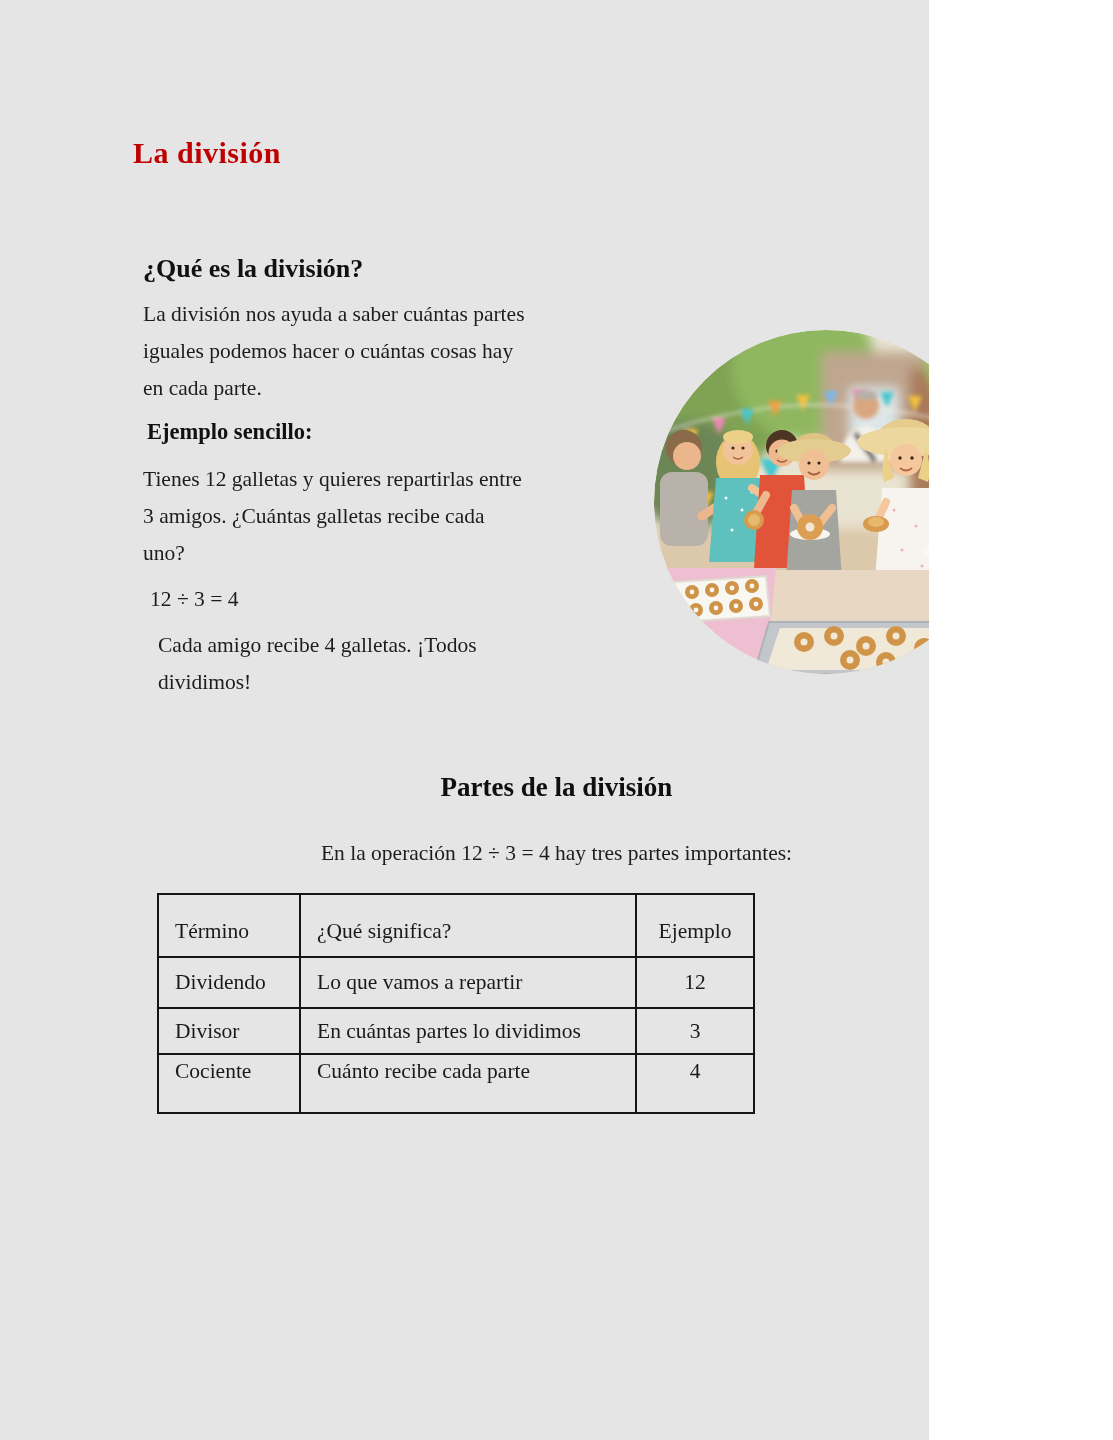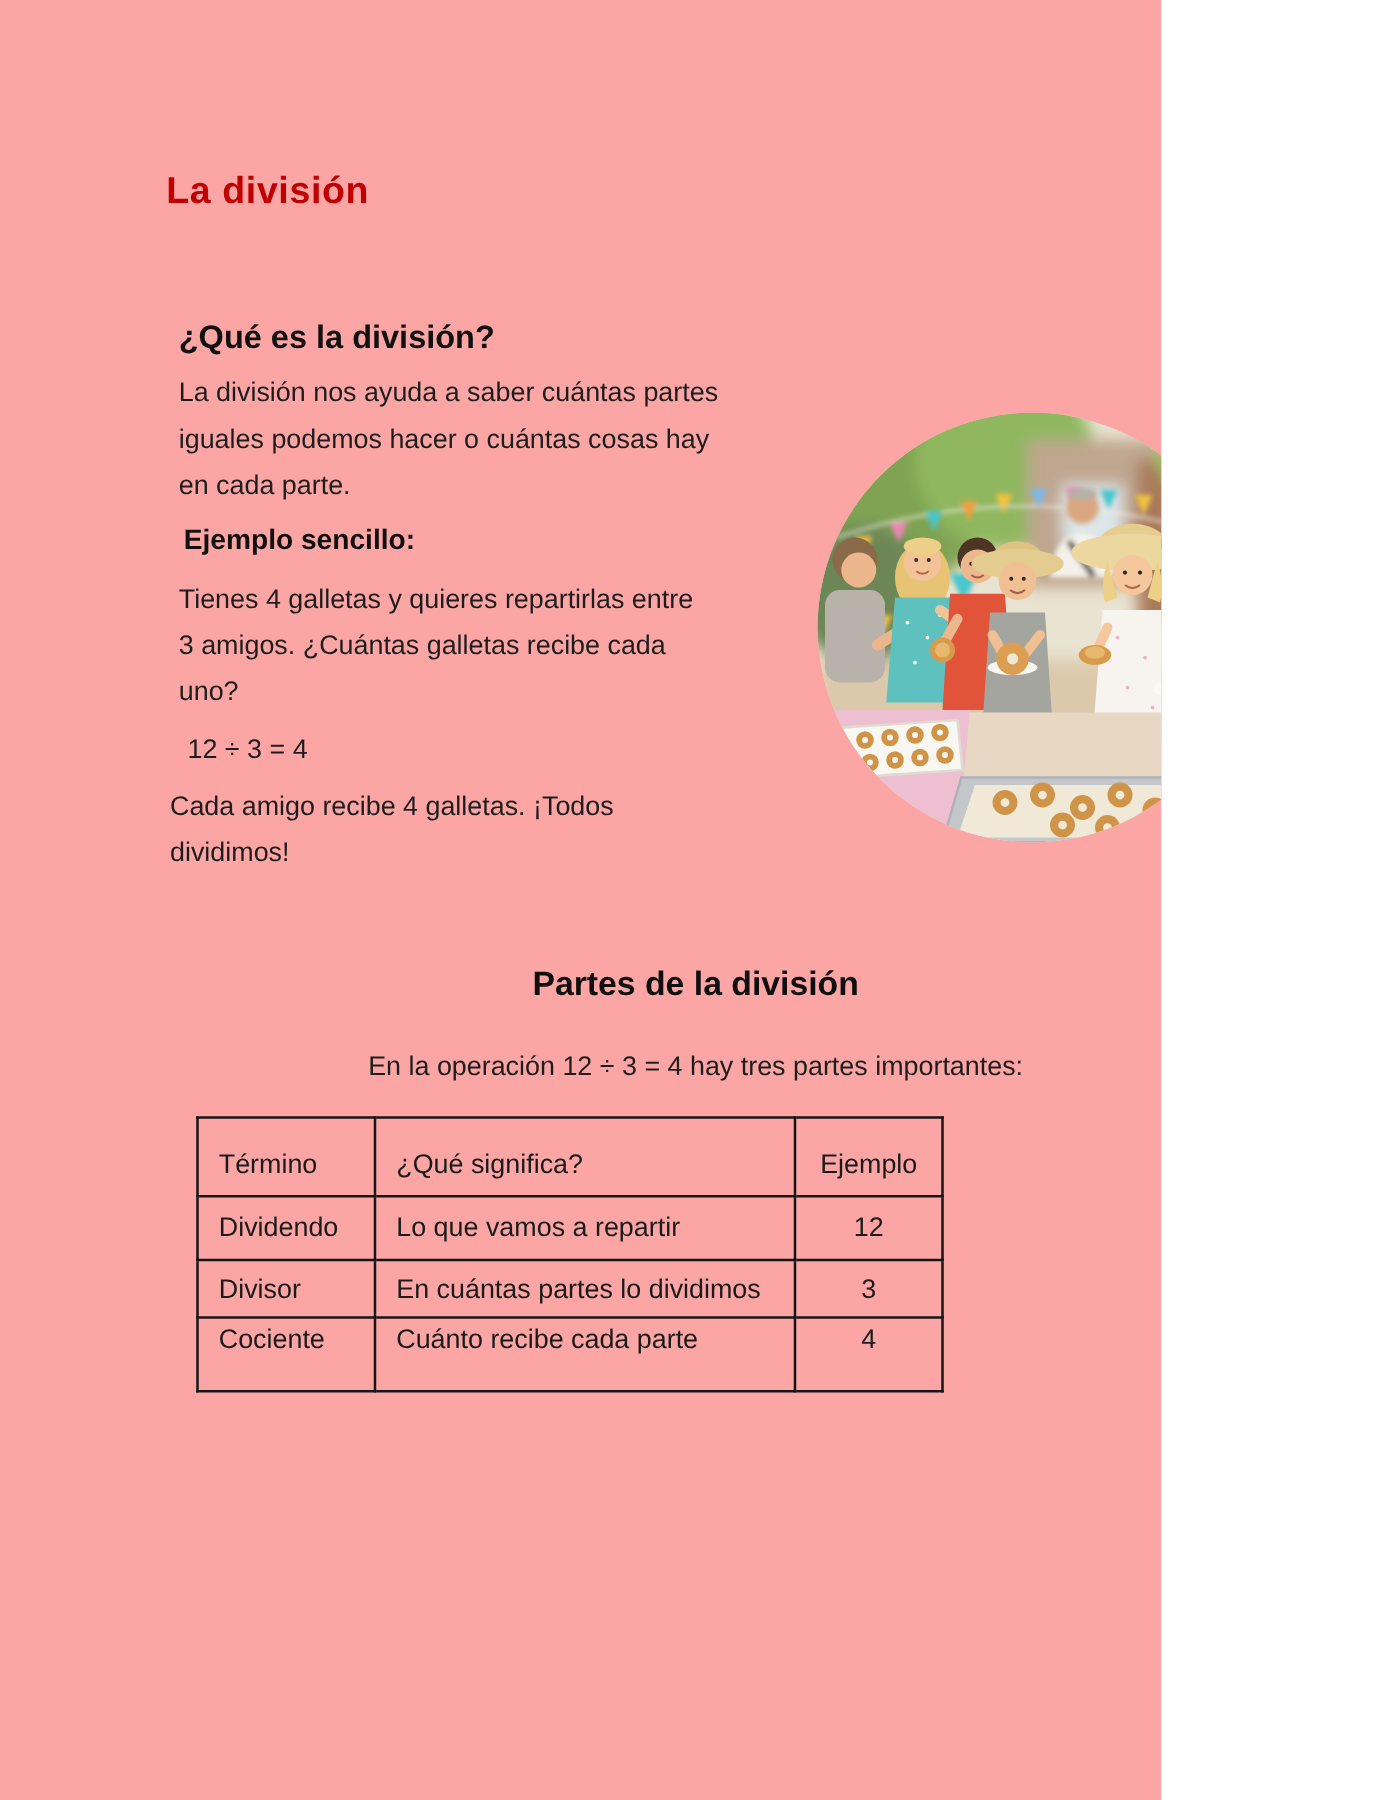--- a/index.html
+++ b/index.html
@@ -1,21 +1,21 @@
 <!DOCTYPE html>
 <html><head>
 <meta charset="utf-8">
 <style>
   html,body{margin:0;padding:0;background:#ffffff;}
   .page{
     position:relative;
     width:929px;height:1440px;
-    background:#fca5a5;
+    background:#e5e5e5;
     overflow:hidden;
-    font-family:Liberation Sans, sans-serif;
+    font-family:Liberation Serif, serif;
     color:#1c1c1c;
   }
   .abs{position:absolute;}
   .doc-title{
     left:133px;top:136px;
     font-size:30px;font-weight:bold;letter-spacing:.5px;
     line-height:1.1;white-space:nowrap;
   }
   .h2{
     left:143px;top:254px;
@@ -24,21 +24,21 @@
   }
   .body-block{font-size:21.5px;color:#1d1d1d;}
   .body-block .ln{line-height:37px;white-space:nowrap;}
   .p1{left:143px;top:296px;}
   .h3{
     left:147px;top:419px;
     font-size:22.5px;font-weight:bold;color:#111;white-space:nowrap;
   }
   .p2{left:143px;top:461px;}
   .equation{left:150px;top:581px;font-size:21.5px;line-height:37px;white-space:nowrap;}
-  .p3{left:136px;top:627px;}
+  .p3{left:158px;top:627px;}
   .photo-circle{
     left:654px;top:330px;width:344px;height:344px;
     border-radius:50%;overflow:hidden;
   }
   .centered-band{left:0;width:1113px;text-align:center;}
   .parts-heading{top:772px;font-size:27px;font-weight:bold;color:#0f0f0f;}
   .parts-intro{top:821px;font-size:21.5px;color:#1d1d1d;margin-top:20px;}
   .terms-table-wrap{left:113px;top:893px;margin-left:44px;}
   table.terms{
     border-collapse:collapse;table-layout:fixed;
@@ -76,21 +76,21 @@
 
   <div class="abs body-block p1">
     <div class="ln">La división nos ayuda a saber cuántas partes</div>
     <div class="ln">iguales podemos hacer o cuántas cosas hay</div>
     <div class="ln">en cada parte.</div>
   </div>
 
   <div class="abs h3">Ejemplo sencillo:</div>
 
   <div class="abs body-block p2">
-    <div class="ln">Tienes 4 galletas y quieres repartirlas entre</div>
+    <div class="ln">Tienes 12 galletas y quieres repartirlas entre</div>
     <div class="ln">3 amigos. ¿Cuántas galletas recibe cada</div>
     <div class="ln">uno?</div>
   </div>
 
   <div class="abs equation">12 ÷ 3 = 4</div>
 
   <div class="abs body-block p3">
     <div class="ln">Cada amigo recibe 4 galletas. ¡Todos</div>
     <div class="ln">dividimos!</div>
   </div>

